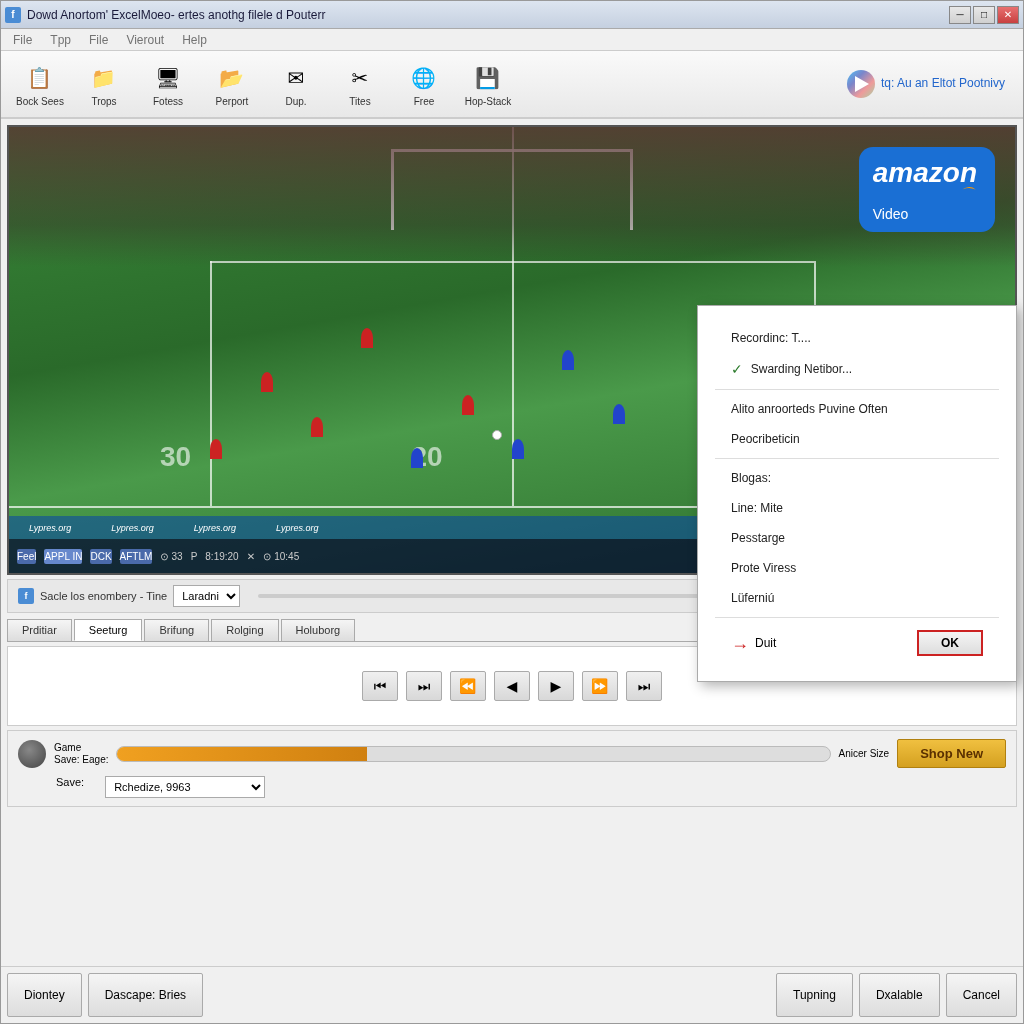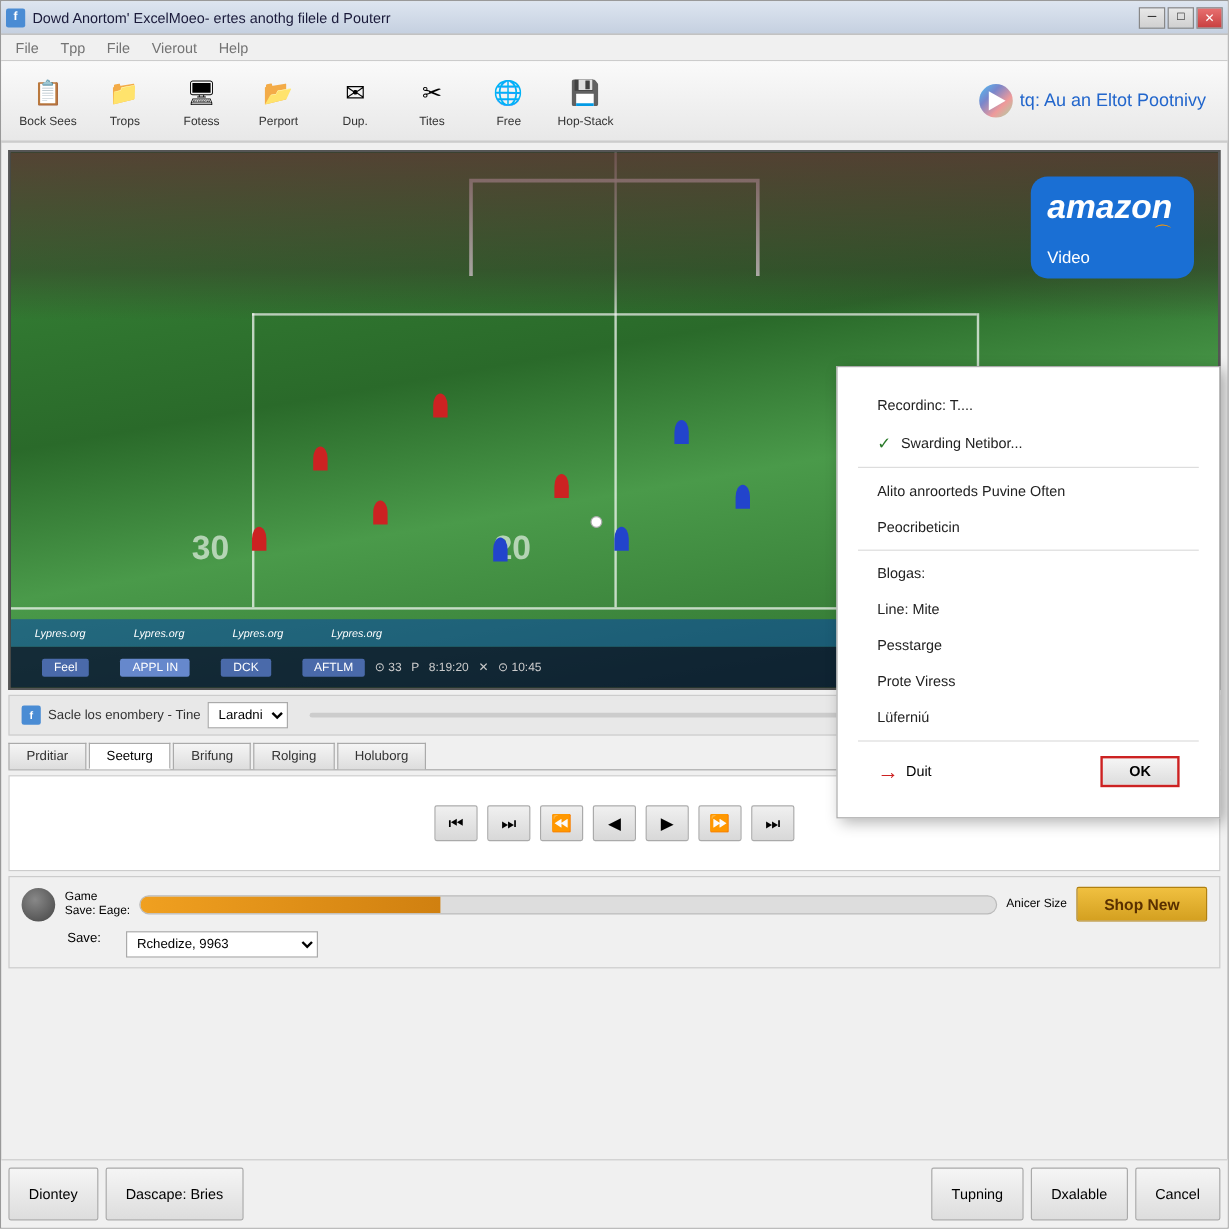--- a/index.html
+++ b/index.html
@@ -40,21 +40,21 @@
     
     .field-bg { position: absolute; inset: 0; background: linear-gradient(170deg, #3a8a3a, #2a6a2a 40%, #4a9a4a 60%, #2a6a2a); }
     .field-line { position: absolute; background: rgba(255,255,255,0.7); }
     .field-line.vertical { width: 2px; }
     .field-line.horizontal { height: 2px; }
     .amazon-logo { position: absolute; top: 20px; right: 20px; background: #1a6fd4; padding: 10px 18px 10px 14px; border-radius: 14px; z-index: 2; }
     .amazon-text { color: white; font-size: 28px; font-weight: 900; font-style: italic; font-family: Arial, sans-serif; }
     .amazon-arrow { color: #ff9900; font-size: 16px; text-align: right; margin-top: -4px; }
     .amazon-video-text { color: white; font-size: 14px; }
     .video-overlay-bar { position: absolute; bottom: 0; left: 0; right: 0; background: rgba(0,0,50,0.7); height: 34px; display: flex; align-items: center; padding: 0 8px; gap: 8px; }
-    .vob-item { background: #4a6aaa; color: white; font-size: 10px; padding: 2px 10px; border-radius: 2px; margin-left: 18px; }
+    .vob-item { background: #4a6aaa; color: white; font-size: 10px; padding: 2px 0; border-radius: 2px; }
     .vob-item.active { background: #6688cc; }
     .vob-text { color: #ccc; font-size: 10px; }
     .crowd-overlay { position: absolute; top: 0; left: 0; right: 0; height: 120px; background: linear-gradient(to bottom, rgba(80,40,40,0.6), transparent); }
     
     .player { position: absolute; width: 12px; height: 20px; border-radius: 50% 50% 0 0; }
     .player.red { background: #cc2222; }
     .player.blue { background: #2244cc; }
 
     
     .dropdown-panel { position: absolute; right: 0; top: 180px; width: 320px; background: white; border: 1px solid #aaa; box-shadow: 4px 4px 12px rgba(0,0,0,0.3); z-index: 10; padding: 17px; }
@@ -158,21 +158,21 @@
       <div class="tool-btn">
         <div class="tool-icon">💾</div>
         <span class="tool-label">Hop-Stack</span>
       </div>
     </div>
     <div class="toolbar-right">
       <div class="play-store-icon">
         <div style="width:28px;height:28px;background:linear-gradient(135deg,#4fc3f7,#7986cb,#ef9a9a,#a5d6a7);border-radius:50%;display:flex;align-items:center;justify-content:center;">
           <div style="width:0;height:0;border-top:8px solid transparent;border-bottom:8px solid transparent;border-left:14px solid white;margin-left:2px;"></div>
         </div>
-        <div style="font-size:15px;color:#2266cc;line-height:1.3;">tq: Au an
+        <div style="font-size:12px;color:#2266cc;line-height:1.3;">tq: Au an
 Eltot Pootnivy</div>
       </div>
     </div>
   </div>
 
   <div class="main-area">
 
     <div class="video-row">
       <div class="video-container">
 

